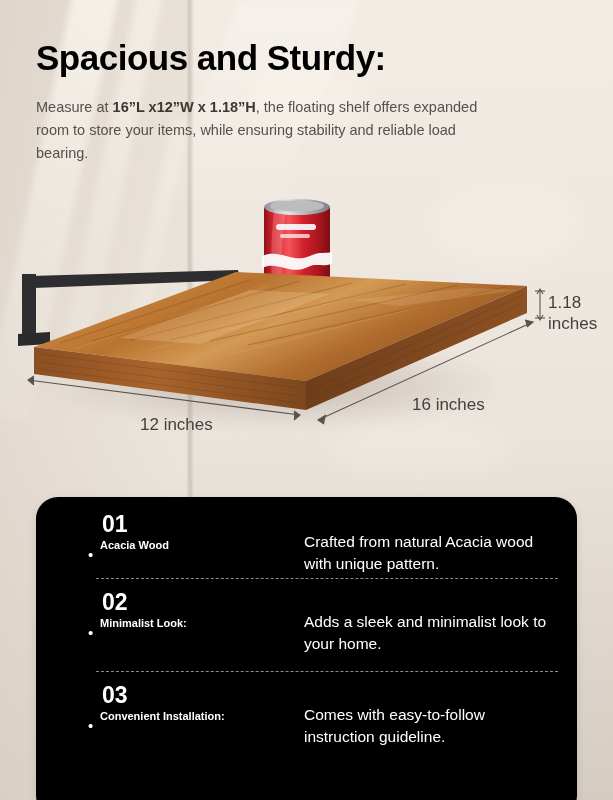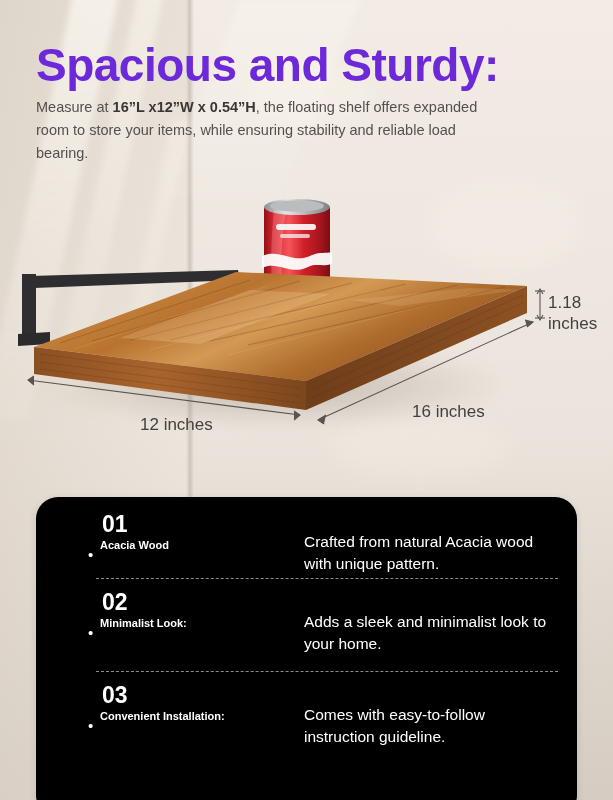--- a/index.html
+++ b/index.html
@@ -48,21 +48,21 @@
   
   .dapple {
     position: absolute; border-radius: 50%;
     background: rgba(255,250,240,0.55);
     filter: blur(8px);
   }
 
   
   .title {
     position: absolute; left: 36px; top: 38px;
-    font-size: 46px; font-weight: bold; color: #6d28d9;
+    font-size: 35px; font-weight: bold; color: #000000;
     letter-spacing: -0.5px;
     white-space: nowrap;
   }
   .subtitle {
     position: absolute; left: 36px; top: 96px; width: 470px;
     font-size: 14.5px; line-height: 1.57; color: #54504e;
   }
   .subtitle b { font-weight: bold; color: #3b3634; }
 
   
@@ -80,21 +80,21 @@
   }
 
   
   .can { position: absolute; left: 256px; top: 190px; width: 82px; height: 140px; }
 
   
   .dim-label {
     position: absolute; font-size: 17px; color: #44403e;
   }
   .dim-1-18 { left: 548px; top: 292px; line-height: 1.25; width: 60px; }
-  .dim-16   { left: 412px; top: 395px; margin-top: 7px; }
+  .dim-16   { left: 412px; top: 395px; }
   .dim-12   { left: 140px; top: 415px; }
 
   
   .panel {
     position: absolute; left: 36px; top: 497px;
     width: 541px; height: 320px;
     background: #000000;
     border-radius: 22px;
     box-shadow: 0 2px 8px rgba(0,0,0,0.10);
   }
@@ -144,21 +144,21 @@
   <div class="streak s2"></div>
   <div class="streak s3"></div>
   <div class="streak s4"></div>
   <div class="dapple" style="left:250px;top:60px;width:120px;height:70px;opacity:.45"></div>
   <div class="dapple" style="left:430px;top:180px;width:150px;height:90px;opacity:.35"></div>
   <div class="dapple" style="left:330px;top:420px;width:180px;height:60px;opacity:.30"></div>
   <div class="floor-shade"></div>
 
   <div class="title">Spacious and Sturdy:</div>
   <div class="subtitle">
-    <span>Measure at </span><b>16”L x12”W x 0.54”H</b><span>, the floating shelf offers expanded room to store your items, while ensuring stability and reliable load bearing.</span>
+    <span>Measure at </span><b>16”L x12”W x 1.18”H</b><span>, the floating shelf offers expanded room to store your items, while ensuring stability and reliable load bearing.</span>
   </div>
 
   <div class="shelf-wrap">
 
     <div class="shelf-shadow"></div>
 
     <svg class="bracket" viewBox="0 0 228 86">
       <path d="M14 8 L222 2 L224 12 L18 20 Z" fill="#2e2e30"></path>
       <path d="M6 6 L20 6 L20 74 L6 74 Z" fill="#2e2e30"></path>
       <path d="M2 66 L34 64 L34 76 L2 78 Z" fill="#2b2b2d"></path>

